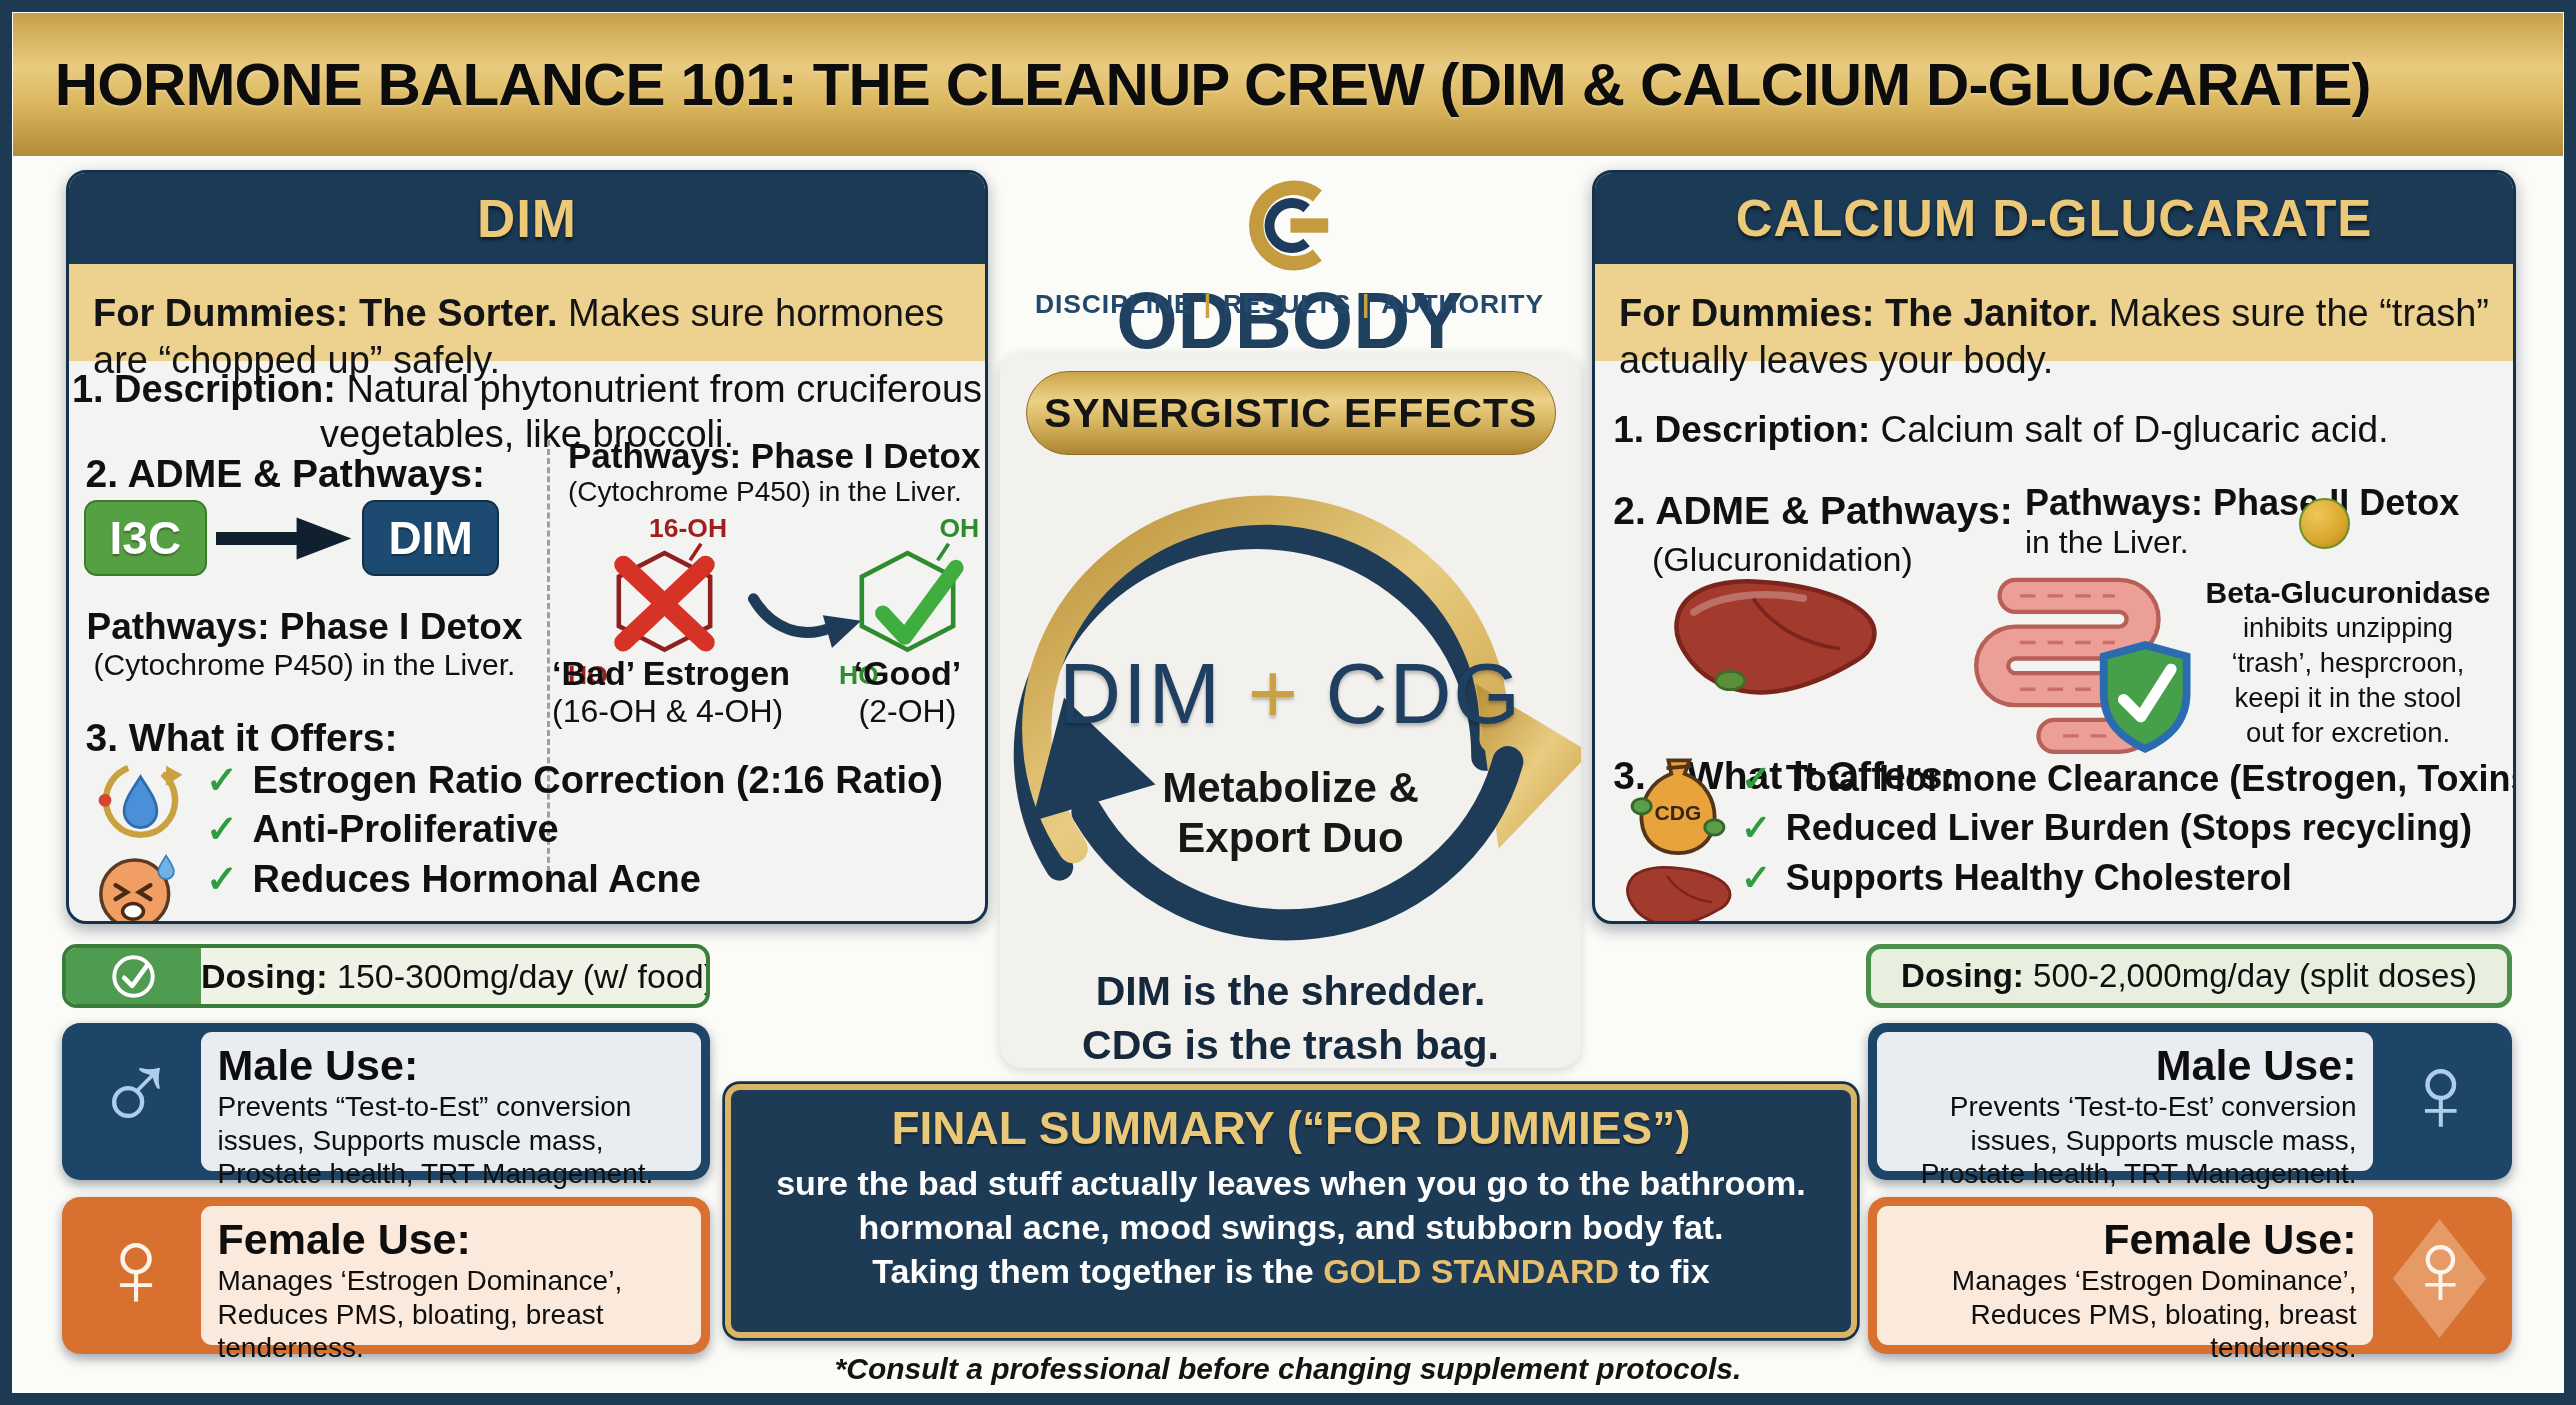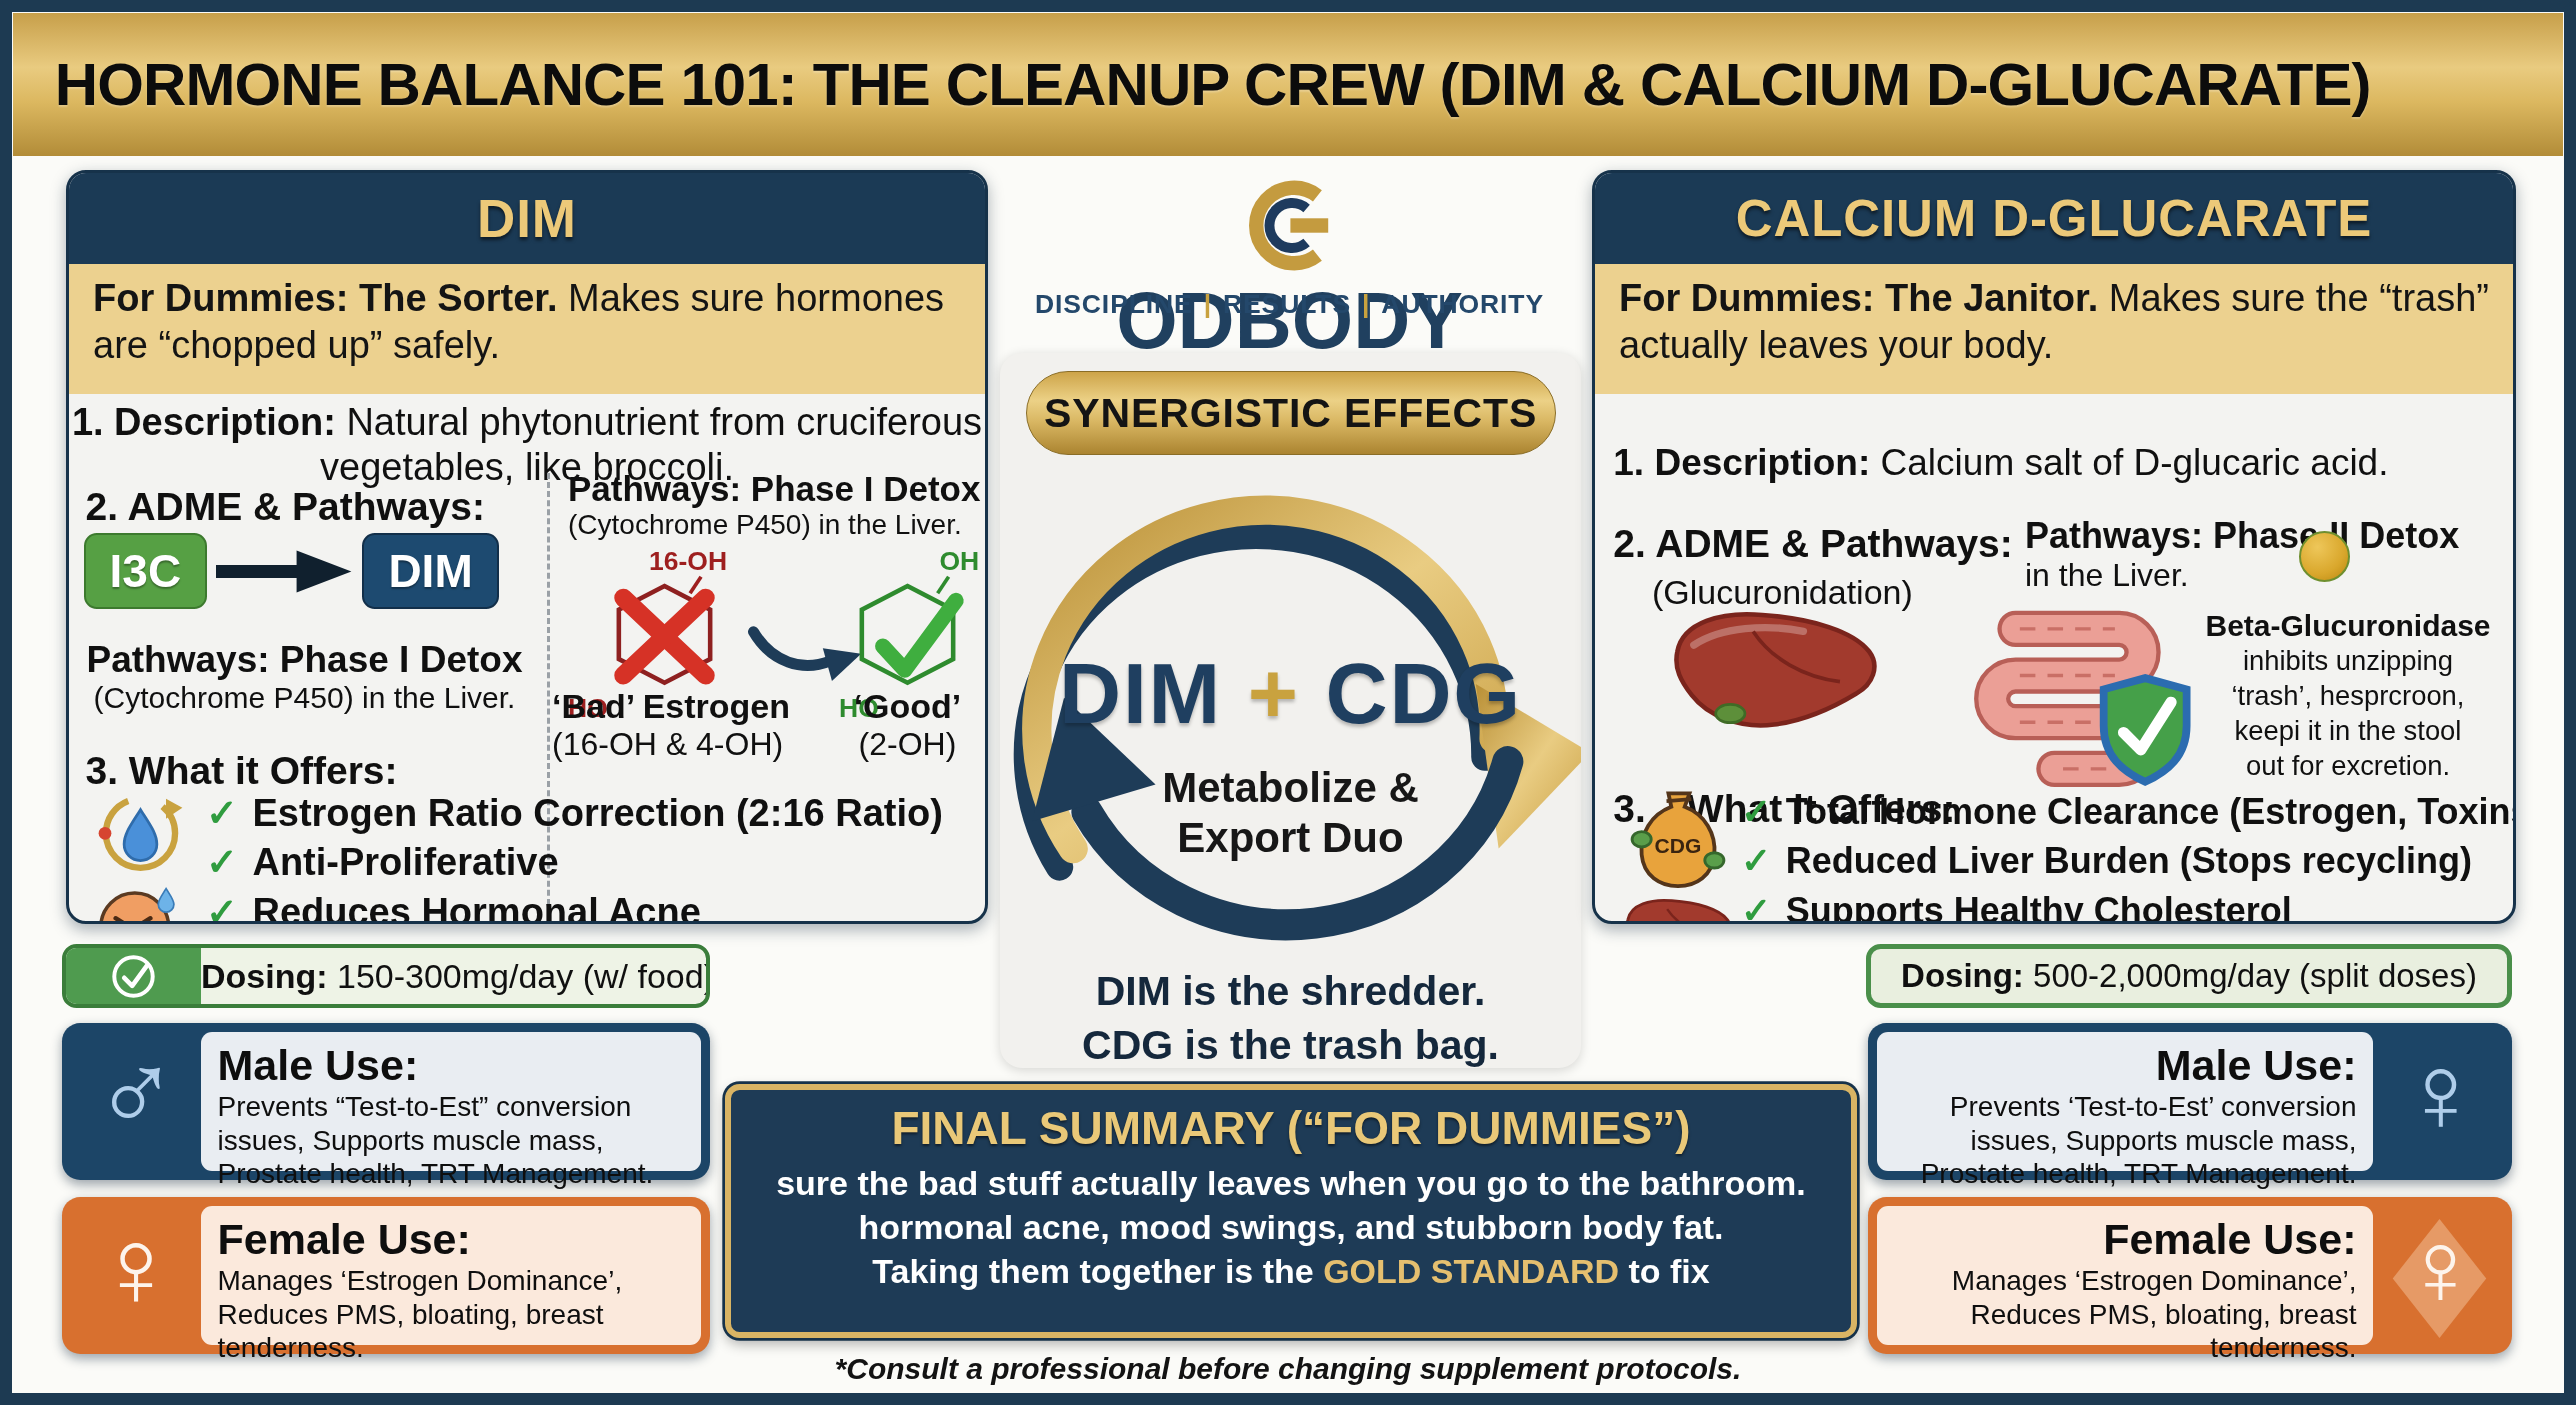--- a/index.html
+++ b/index.html
@@ -7,21 +7,21 @@
   .page{position:relative;width:2576px;height:1405px;background:#fbfbf8;overflow:hidden;}
   .abs{position:absolute;}
   .frame{position:absolute;inset:0;border:12.8px solid #1d3a52;pointer-events:none;z-index:50;}
   .header{position:absolute;left:12.8px;top:12.8px;width:2550px;height:143px;
     background:linear-gradient(180deg,#c79f4a 0%,#e9cb80 38%,#dcb860 62%,#b28c38 100%);
     display:flex;align-items:center;padding-left:42px;}
   .header span{font-size:60px;font-weight:bold;color:#0c0c0c;white-space:nowrap;letter-spacing:-0.9px;text-shadow:0 1.8px 1.8px rgba(255,255,255,.25);}
   .card{position:absolute;border-radius:20px;overflow:hidden;background:#f3f3f1;border:3.7px solid #16324a;box-shadow:0 5.5px 14.6px rgba(20,40,60,.35);}
   .card-head{height:91px;background:#1b3a55;display:flex;align-items:center;justify-content:center;}
   .card-head .t{font-size:53px;font-weight:bold;color:#ecc979;letter-spacing:0.9px;text-shadow:0 2.7px 3.7px rgba(0,0,0,.55);}
-  .card-band{height:130px;background:#ecd18f;padding:11px 24px;font-size:38px;line-height:1.24;color:#141414;}
+  .card-band{height:97px;background:#ecd18f;padding:26px 24px;font-size:38px;line-height:1.24;color:#141414;}
   .card-body{position:relative;height:542px;}
   .h-label{font-weight:bold;font-size:39px;color:#101010;white-space:nowrap;}
   .chip{font-size:46px;font-weight:bold;color:#fff;padding:9.1px 24px;border-radius:12.8px;text-shadow:0 1.8px 1.8px rgba(0,0,0,.35);}
   .chip.green{background:#56a044;border:2.7px solid #3c7a2e;}
   .chip.navy{background:#1d4a70;border:2.7px solid #122f4a;}
   .note-c{text-align:center;}
   .nb{font-weight:bold;font-size:37px;color:#101010;white-space:nowrap;}
   .nr{font-size:30px;color:#101010;white-space:nowrap;}
   .struct-label{position:absolute;font-weight:bold;font-size:26.5px;}
   .cap1{font-weight:bold;font-size:34px;color:#101010;white-space:nowrap;}
@@ -36,21 +36,21 @@
   .use-box{position:absolute;border-radius:18.3px;box-shadow:0 4.6px 11px rgba(20,40,60,.4);}
   .use-inner{position:absolute;border-radius:11px;padding:9.1px 16.5px;}
   .use-title{font-weight:bold;font-size:43px;color:#0e0e0e;}
   .use-text{font-size:28px;line-height:1.2;color:#0e0e0e;}
   .use-sym{position:absolute;line-height:1;text-align:center;}
   .panel{position:absolute;left:1000px;top:353px;width:581px;height:715px;background:#f2f1ee;border-radius:22px;box-shadow:0 2.7px 11px rgba(0,0,0,.14);}
   .syn-pill{position:absolute;left:25.6px;top:18.3px;width:530px;height:84px;border-radius:42px;
     background:linear-gradient(180deg,#cda449 0%,#ecd186 35%,#d9b763 60%,#ab8430 100%);
     border:1.8px solid #8a6d26;display:flex;align-items:center;justify-content:center;}
   .syn-pill span{font-size:41px;font-weight:bold;color:#141414;letter-spacing:0.9px;}
-  .duo{position:absolute;left:0;top:291px;width:100%;text-align:center;font-size:86px;font-weight:bold;letter-spacing:1.8px;z-index:2;text-shadow:0 2.7px 3.7px rgba(0,0,0,.25);}
+  .duo{position:absolute;left:0;top:291px;width:100%;text-align:center;font-size:86px;font-weight:normal;letter-spacing:1.8px;z-index:2;text-shadow:0 2.7px 3.7px rgba(0,0,0,.25);}
   .duo .navy{color:#1f3f60;} .duo .gold{color:#c9a23f;}
   .metab{position:absolute;left:0;top:410px;width:100%;text-align:center;font-size:42px;font-weight:bold;color:#171717;line-height:1.18;z-index:2;}
   .shred{position:absolute;left:0;top:611px;width:100%;text-align:center;font-size:41px;font-weight:bold;color:#15283c;line-height:1.32;z-index:2;}
   .summary{position:absolute;left:725px;top:1084px;width:1132px;height:254px;background:#1e3b56;border:6.4px solid #d9b464;border-radius:14.6px;box-shadow:0 0 0 2.7px #16324a,0 5.5px 12.8px rgba(0,0,0,.3);text-align:center;overflow:hidden;}
   .summary .s-title{margin-top:11px;font-size:46px;font-weight:bold;color:#e9c878;text-shadow:0 1.8px 2.7px rgba(0,0,0,.5);white-space:nowrap;}
   .s-line{font-size:34px;font-weight:bold;color:#fff;line-height:1.3;white-space:nowrap;}
   .s-line .gold{color:#e5bf6f;}
   .s-body{margin-top:5.5px;}
   .disclaimer{position:absolute;left:0;top:1352px;width:100%;text-align:center;font-size:30px;font-style:italic;font-weight:bold;color:#131313;z-index:51;}
   .logo-row{position:absolute;left:995px;top:176px;width:589px;display:flex;align-items:center;justify-content:center;flex-direction:column;}

